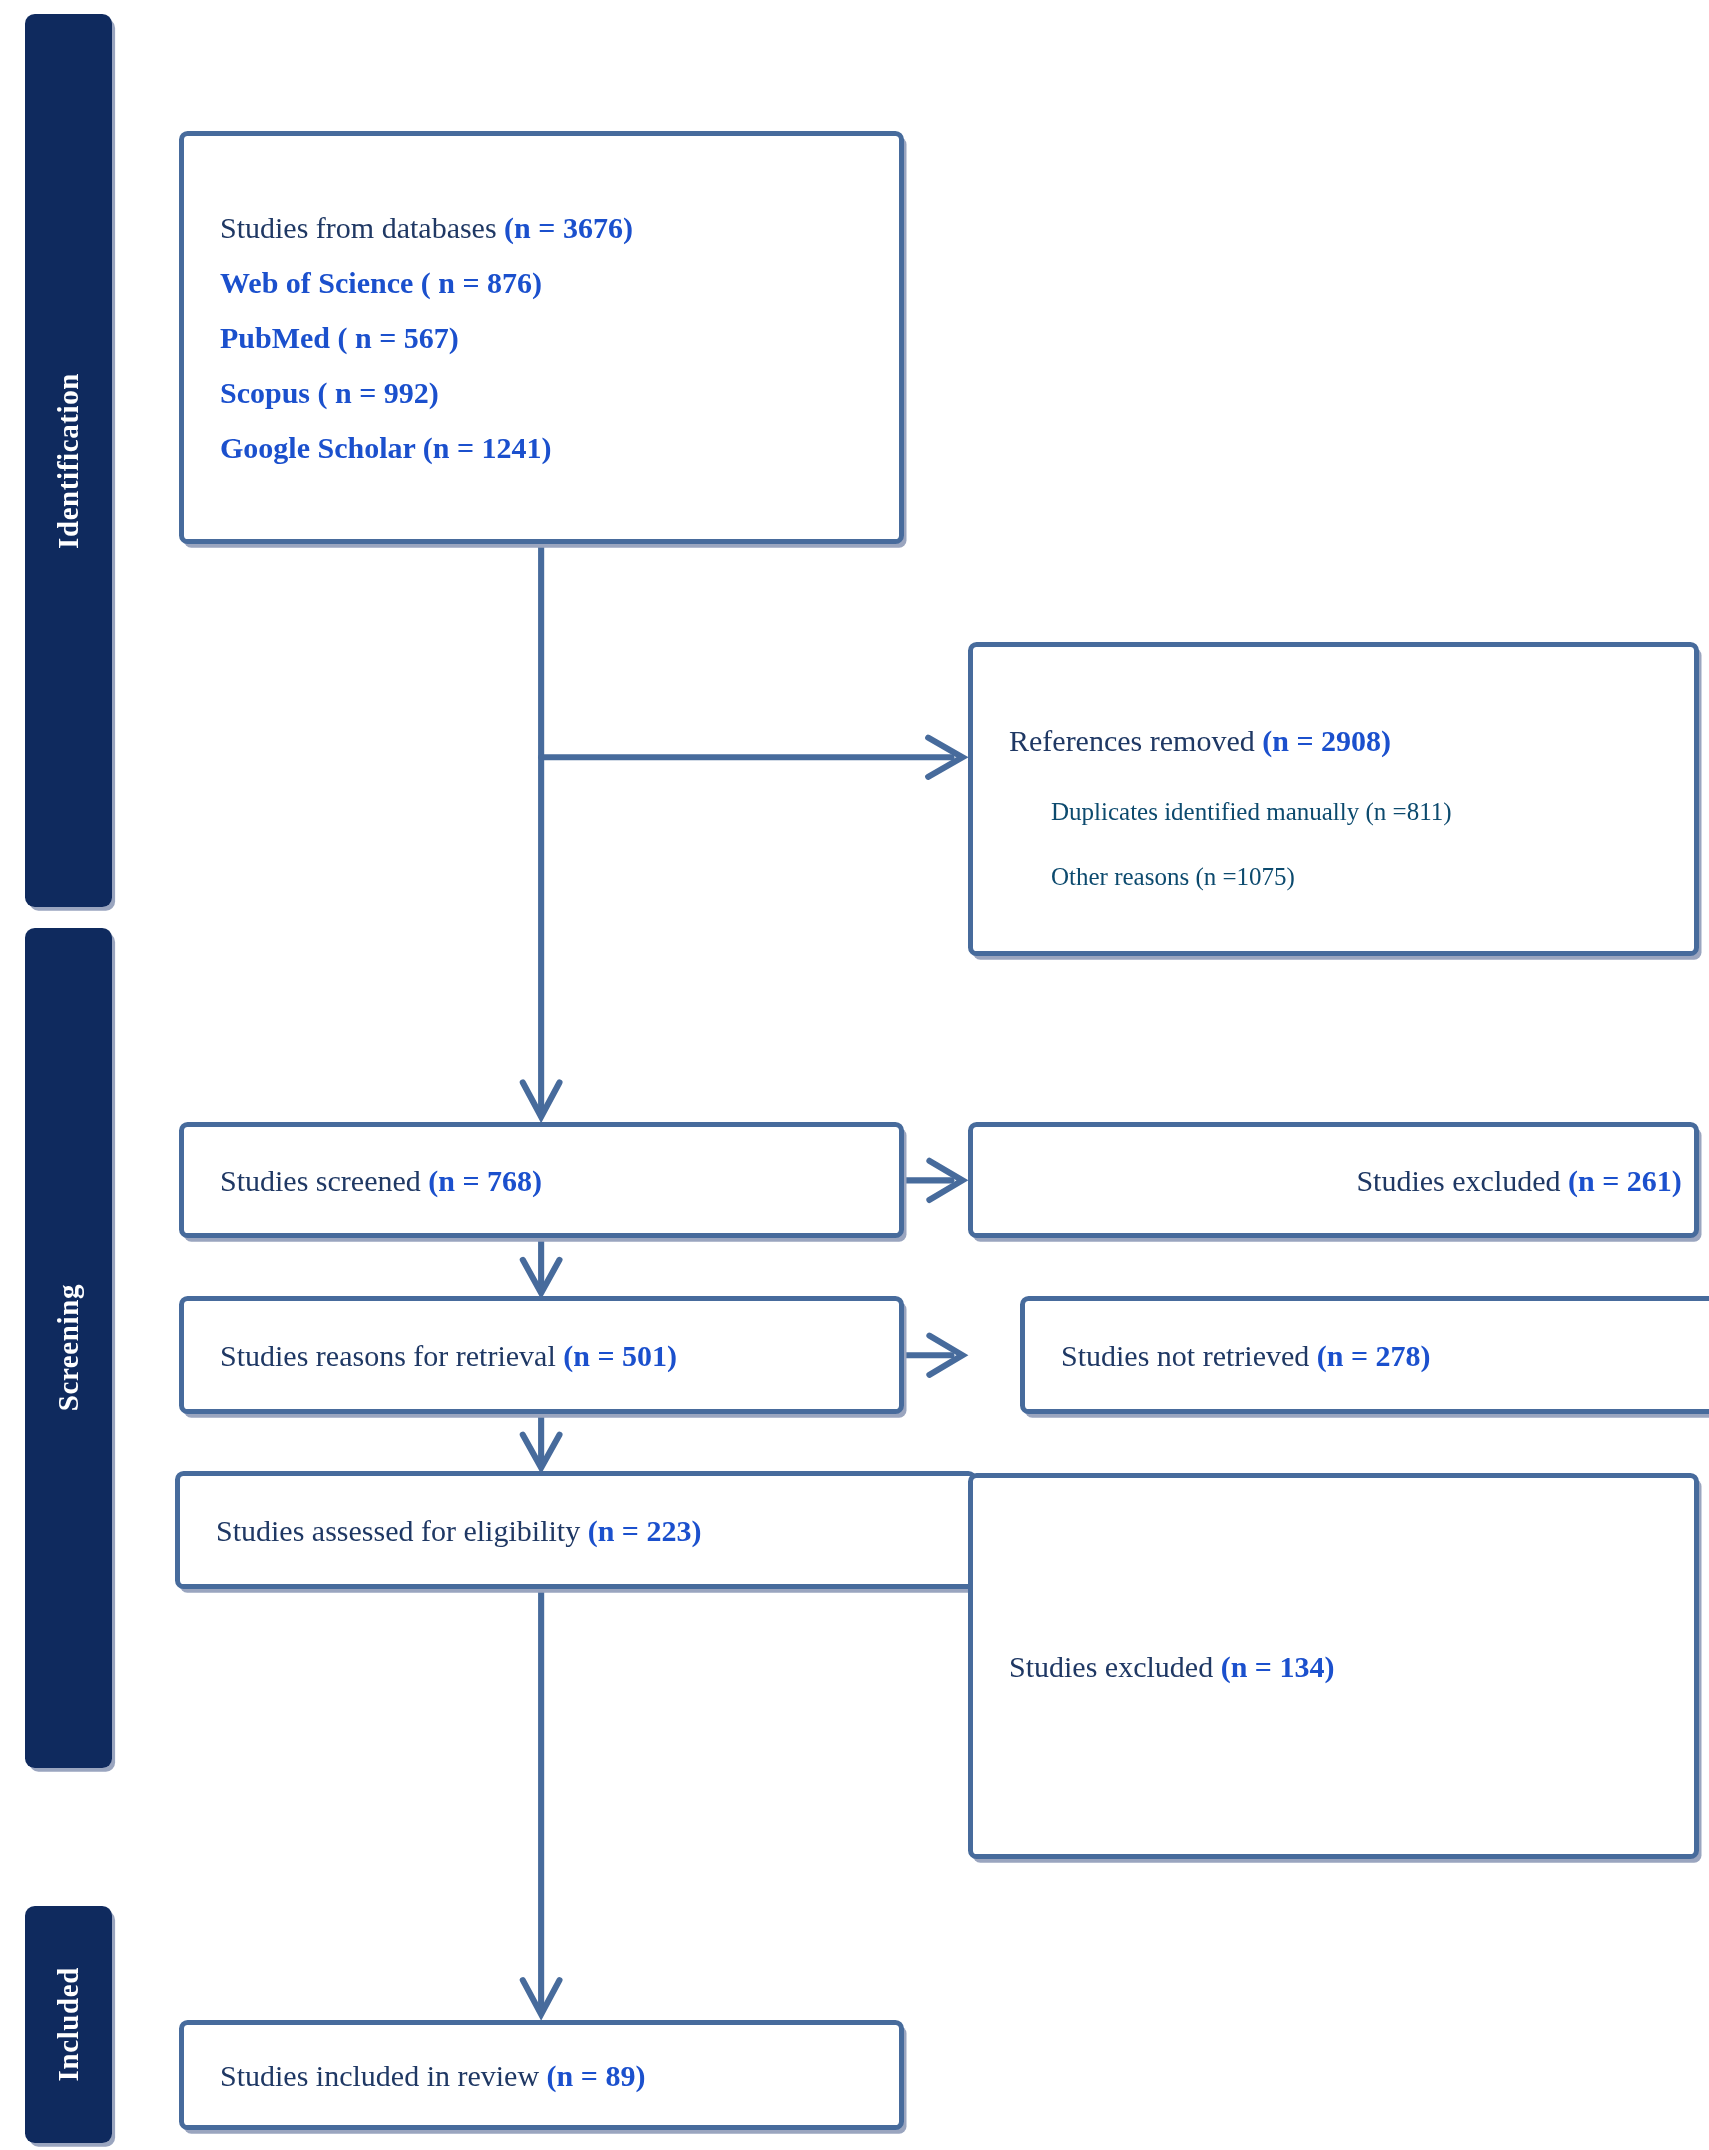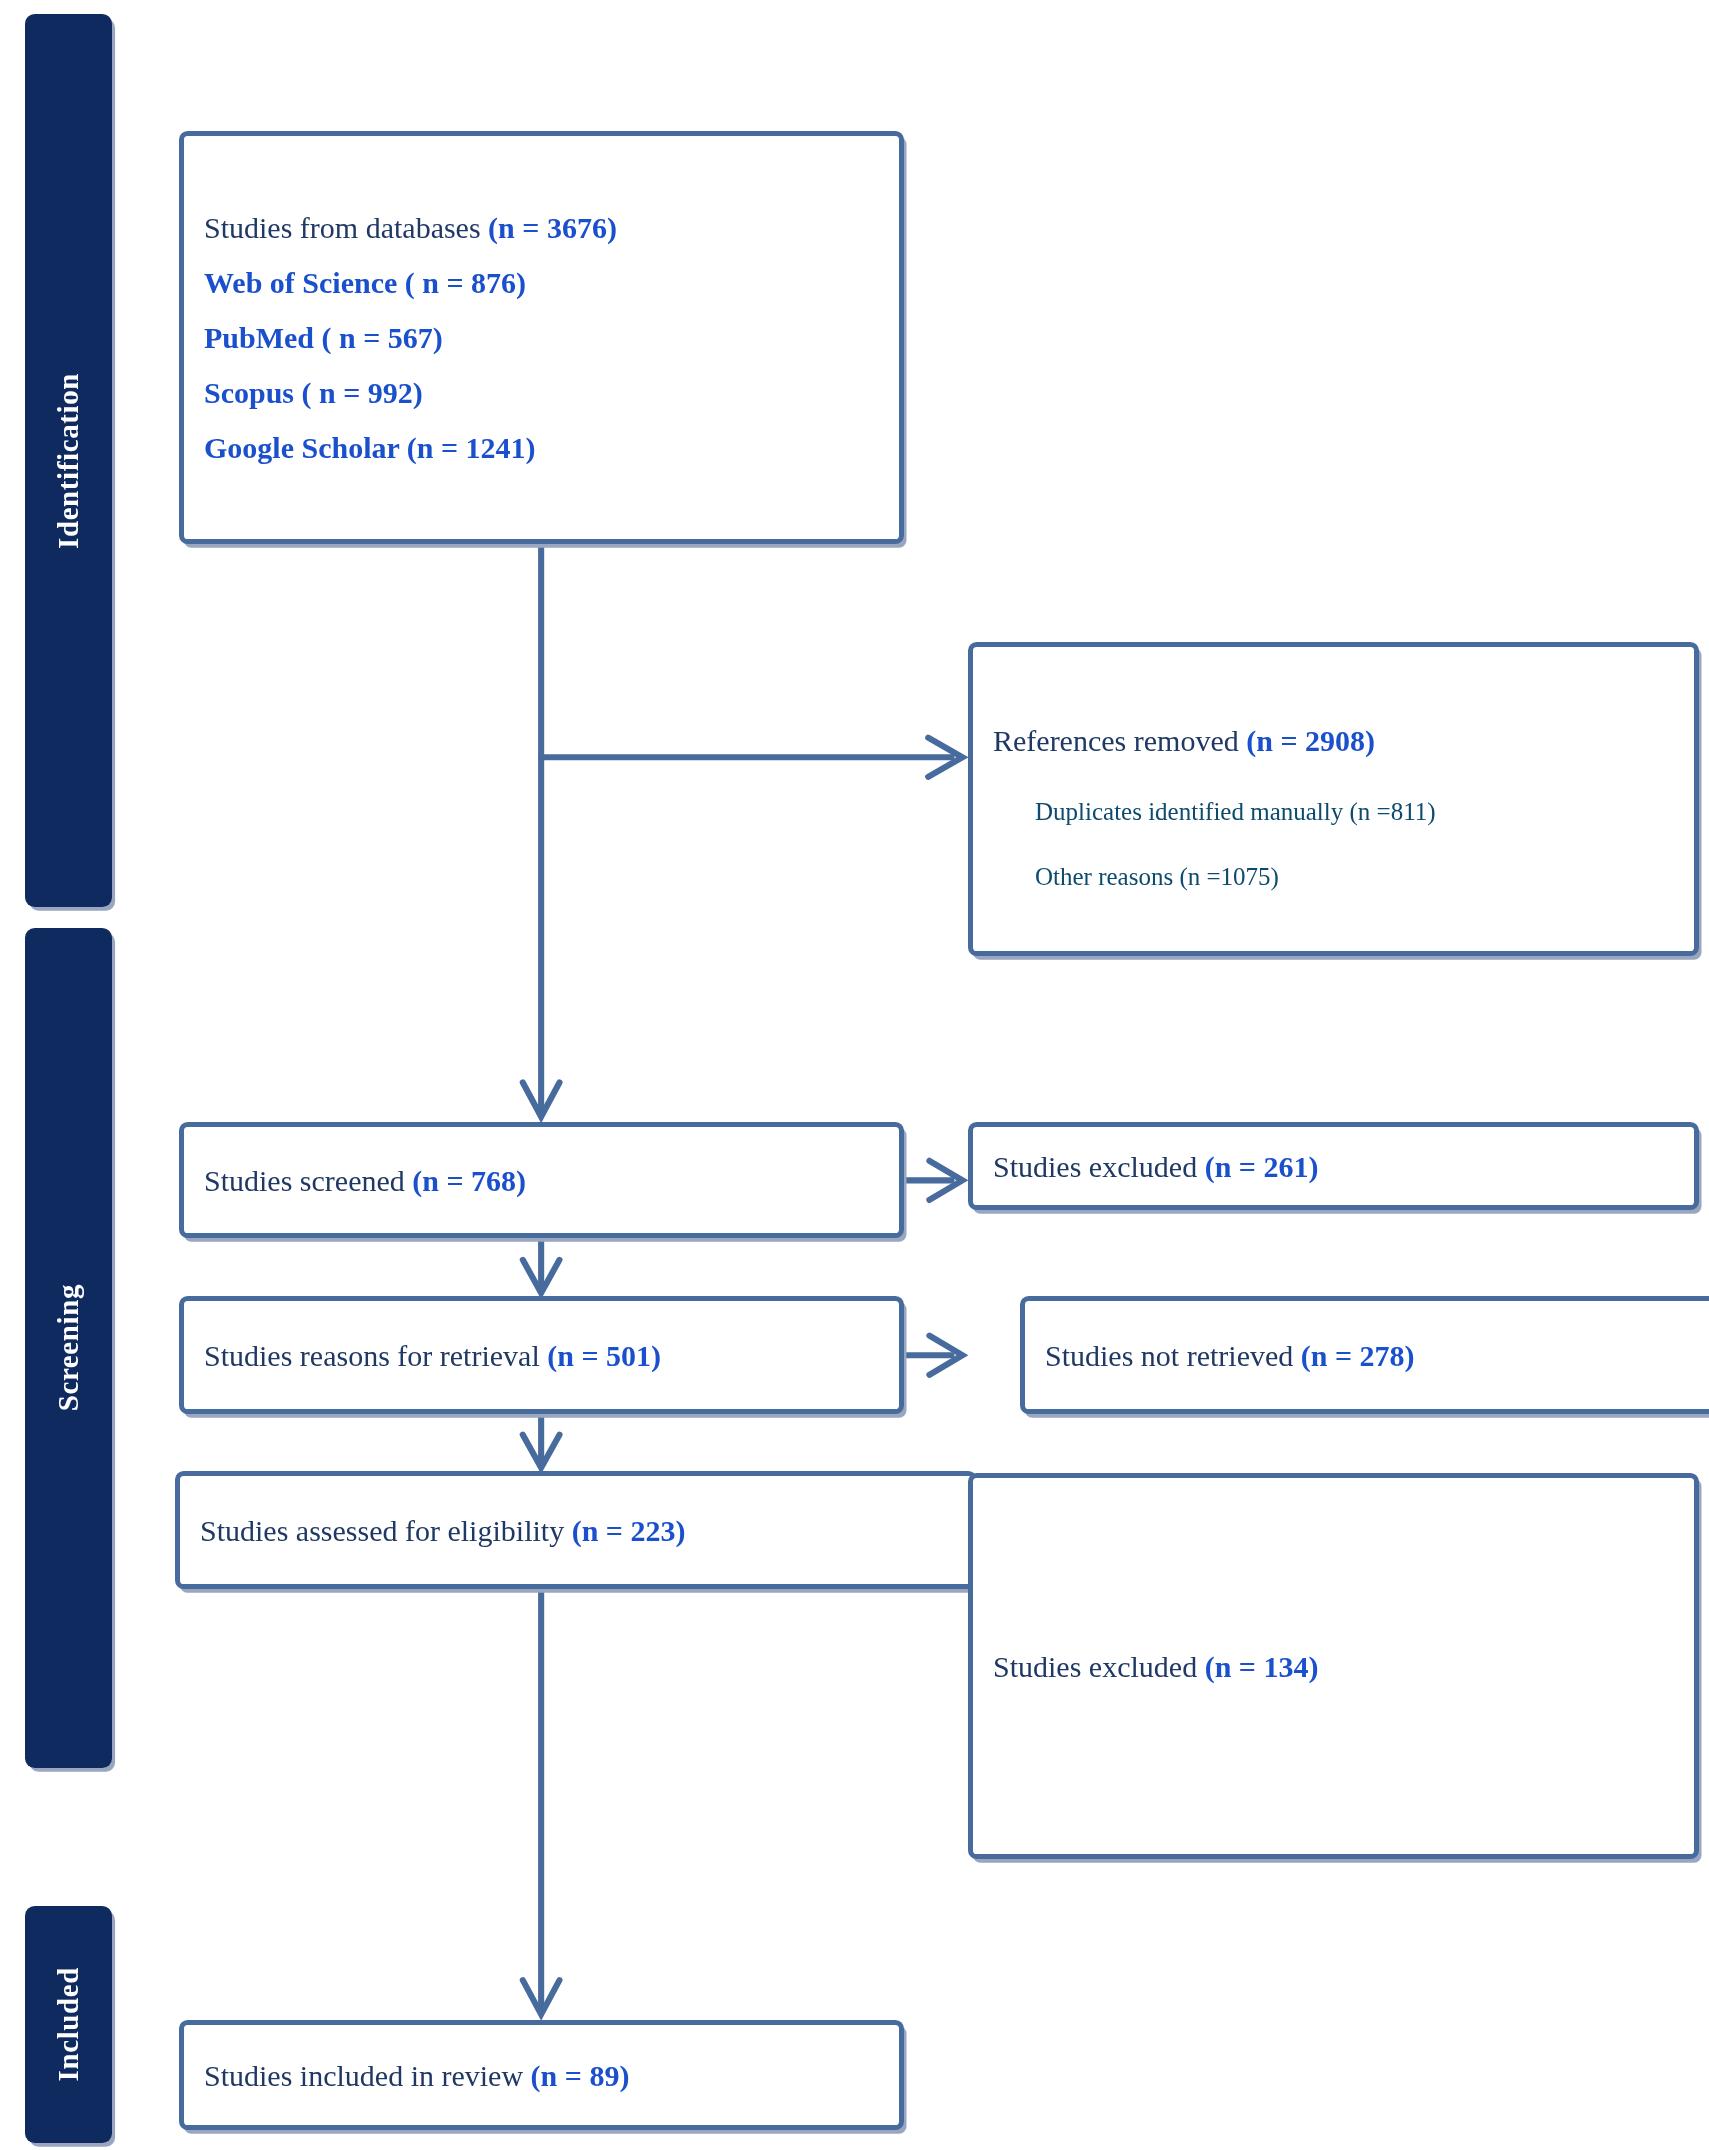--- a/index.html
+++ b/index.html
@@ -29,34 +29,34 @@
   #stage-screening      { top: 928px; height: 840px; }
   #stage-included       { top: 1906px; height: 237px;  }
 
   
   .box {
     position: absolute; background: #ffffff;
     border: 5.5px solid #476b9c; border-radius: 8.6px;
     box-shadow: 3.7px 4.9px 0 -1.2px #9aa5bf;
     box-sizing: border-box;
     display: flex; flex-direction: column; justify-content: center;
-    padding-left: 20px; padding-right: 12.2px;
+    padding-left: 36px; padding-right: 12.2px;
     color: #1f3864;
   }
   .line { margin: 0; font-size: 30px; line-height: 55px; white-space: nowrap; }
   .lbl  { color: #1f3864; }
   .n    { color: #1b50cd; font-weight: bold; }
   .blue { color: #1b50cd; font-weight: bold; font-family: Liberation Serif, serif; }
   .sub  { margin: 0; font-size: 25px; line-height: 65px; padding-left: 42px; white-space: nowrap; color: #0c4a6e; }
 
   #box-databases   { left: 179px;  top: 131px;  width: 725px; height: 413px; }
   #box-references  { left: 968px; top: 642px; width: 731px; height: 314px; }
   #box-references .line { line-height: 43px; margin-bottom: 17px; margin-top: 29px; }
   #box-screened    { left: 179px;  top: 1122px; width: 725px; height: 116px; }
-  #box-excluded-screening { left: 968px; top: 1122px; width: 731px; height: 88px; }
+  #box-excluded-screening { left: 968px; top: 1122px; width: 731px; height: 116px; align-items: flex-end; }
   #box-sought      { left: 179px;  top: 1296px; width: 725px; height: 118px; }
   #box-not-retrieved { left: 1020px; top: 1296px; width: 731px; height: 118px; }
   #box-assessed    { left: 175px;  top: 1471px; width: 802px; height: 118px; }
   #box-excluded-eligibility { left: 968px; top: 1473px; width: 731px; height: 386px; }
   #box-included    { left: 179px;  top: 2020px; width: 725px; height: 110px; }
 </style>
 </head>
 <body>
 
 <div class="canvas">

